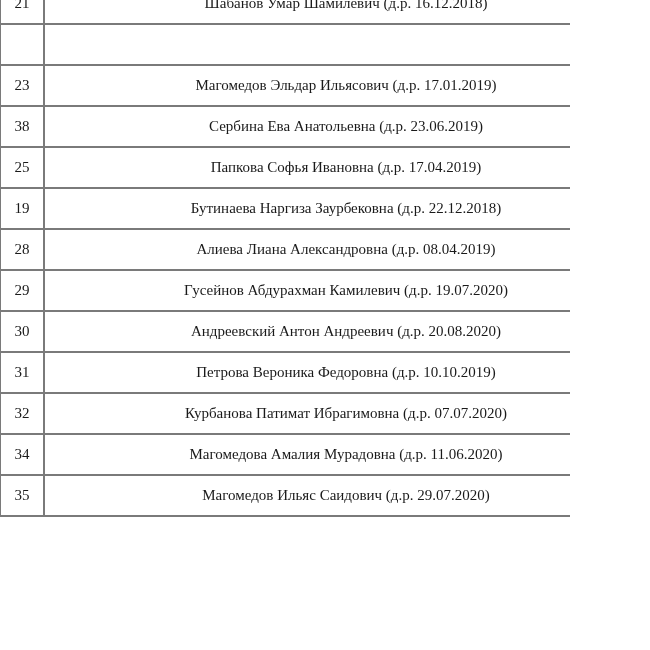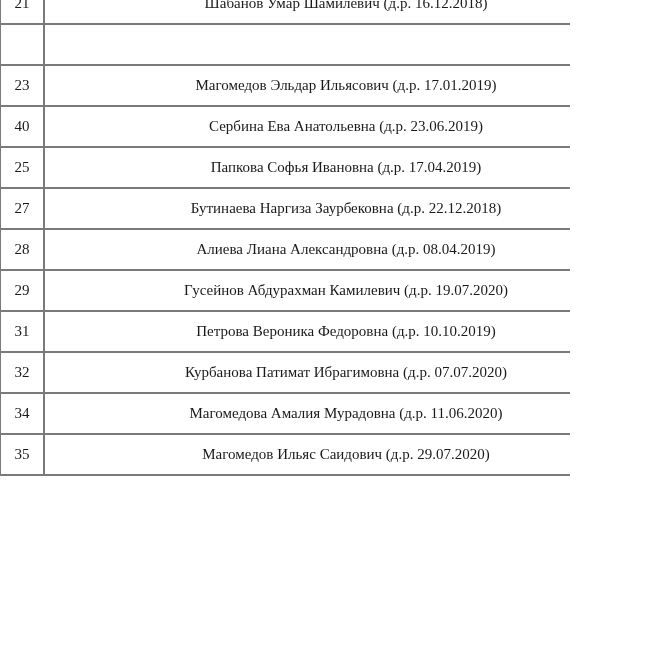--- a/index.html
+++ b/index.html
@@ -53,38 +53,42 @@
       </tr>
       <tr>
         <td class="num"></td>
         <td class="name"></td>
       </tr>
       <tr>
         <td class="num">23</td>
         <td class="name">Магомедов Эльдар Ильясович  (д.р. 17.01.2019)</td>
       </tr>
       <tr>
-        <td class="num">40</td>
+        <td class="num">38</td>
         <td class="name">Сербина Ева Анатольевна  (д.р. 23.06.2019)</td>
       </tr>
       <tr>
         <td class="num">25</td>
         <td class="name">Папкова Софья Ивановна  (д.р. 17.04.2019)</td>
       </tr>
       <tr>
-        <td class="num">27</td>
+        <td class="num">19</td>
         <td class="name">Бутинаева Наргиза Заурбековна  (д.р. 22.12.2018)</td>
       </tr>
       <tr>
         <td class="num">28</td>
         <td class="name">Алиева Лиана Александровна  (д.р. 08.04.2019)</td>
       </tr>
       <tr>
         <td class="num">29</td>
         <td class="name">Гусейнов Абдурахман Камилевич  (д.р. 19.07.2020)</td>
+      </tr>
+      <tr>
+        <td class="num">30</td>
+        <td class="name">Андреевский Антон Андреевич  (д.р. 20.08.2020)</td>
       </tr>
       <tr>
         <td class="num">31</td>
         <td class="name">Петрова Вероника Федоровна  (д.р. 10.10.2019)</td>
       </tr>
       <tr>
         <td class="num">32</td>
         <td class="name">Курбанова Патимат Ибрагимовна  (д.р. 07.07.2020)</td>
       </tr>
       <tr>

